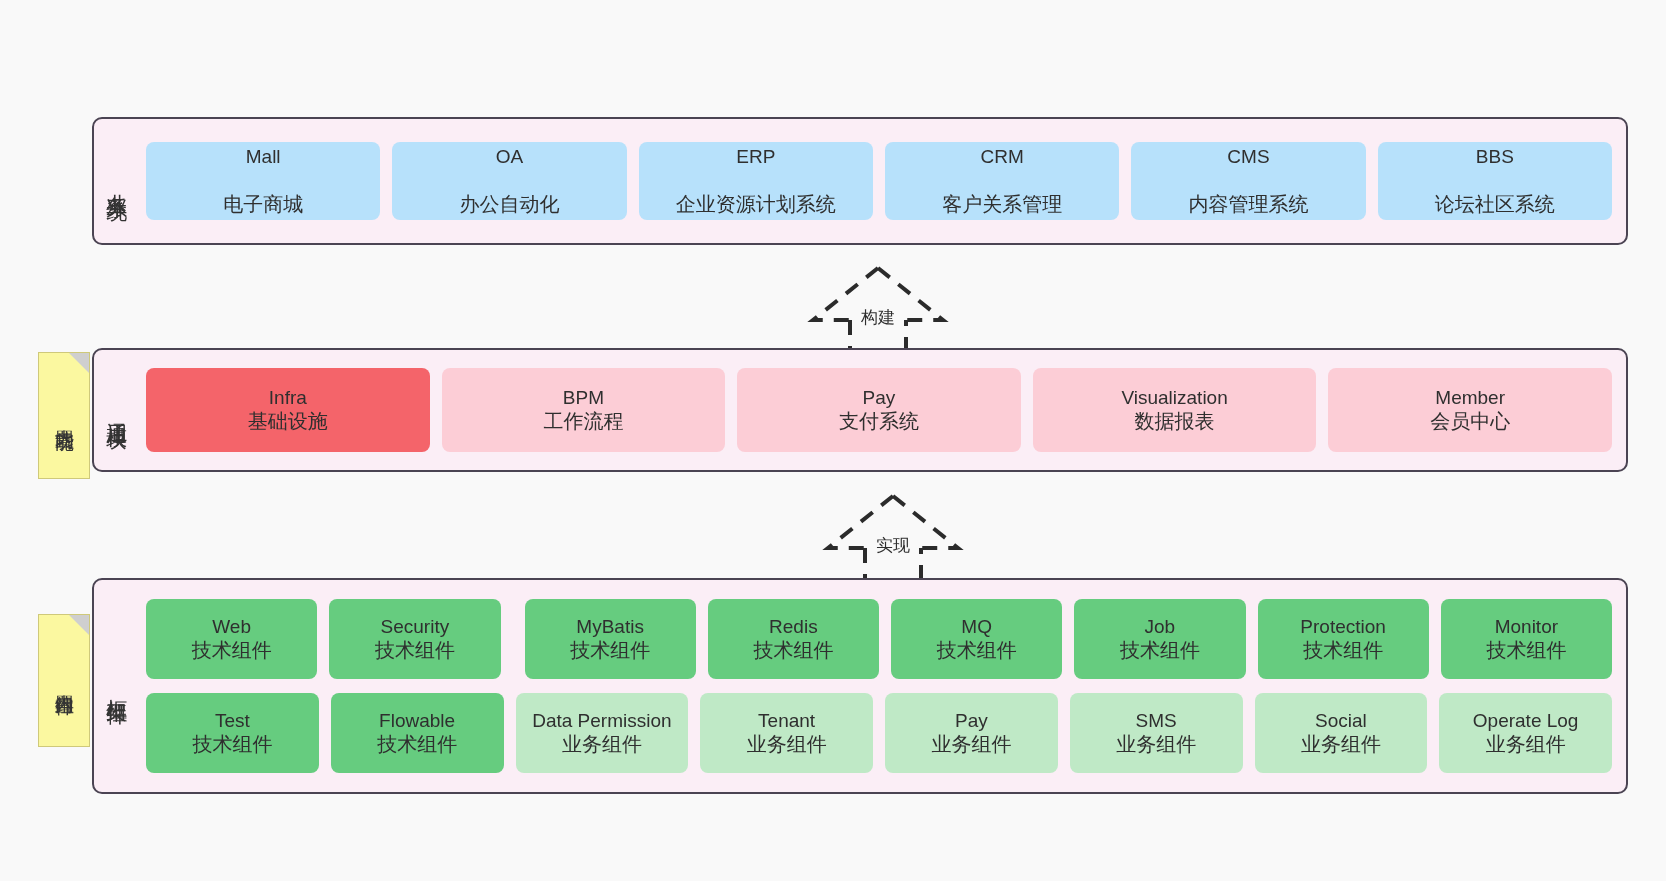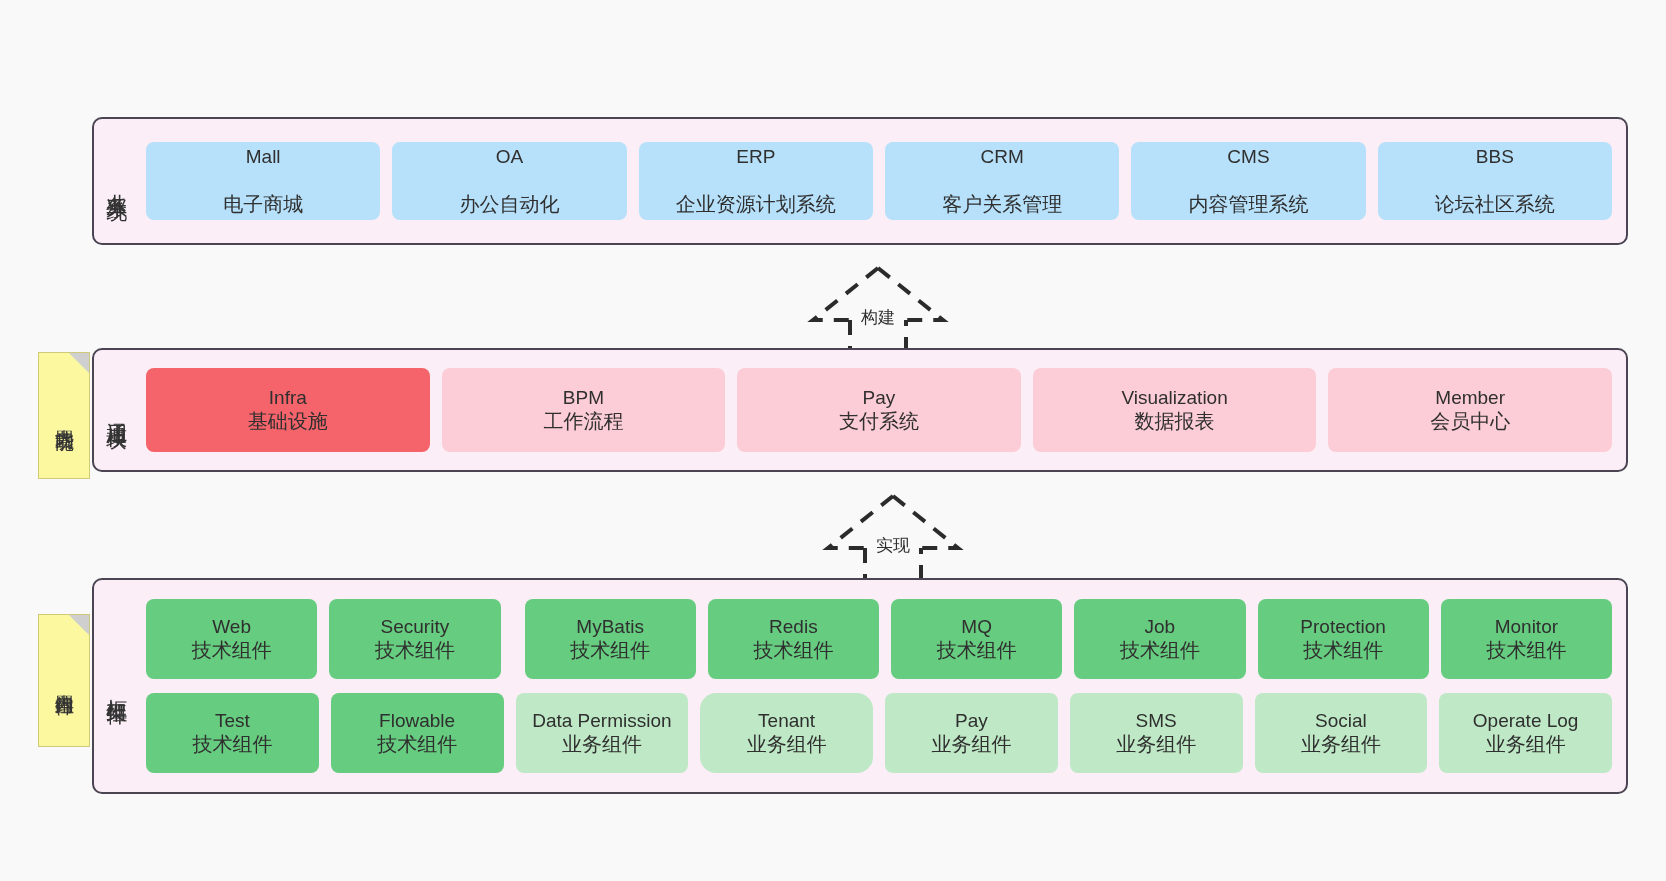--- a/index.html
+++ b/index.html
@@ -266,21 +266,21 @@
           <span class="t-cn">技术组件</span>
         </div>
         <div class="card h-comp c-green" style="background: rgb(102, 204, 127);">
           <span class="t-en">Flowable</span>
           <span class="t-cn">技术组件</span>
         </div>
         <div class="card h-comp c-lightgreen" style="background: rgb(191, 233, 198);">
           <span class="t-en">Data Permission</span>
           <span class="t-cn">业务组件</span>
         </div>
-        <div class="card h-comp c-lightgreen" style="background: rgb(191, 233, 198); border-radius: 16px;">
+        <div class="card h-comp c-lightgreen" style="background: rgb(191, 233, 198);">
           <span class="t-en">Tenant</span>
           <span class="t-cn">业务组件</span>
         </div>
         <div class="card h-comp c-lightgreen" style="background: rgb(191, 233, 198);">
           <span class="t-en">Pay</span>
           <span class="t-cn">业务组件</span>
         </div>
         <div class="card h-comp c-lightgreen" style="background: rgb(191, 233, 198);">
           <span class="t-en">SMS</span>
           <span class="t-cn">业务组件</span>

